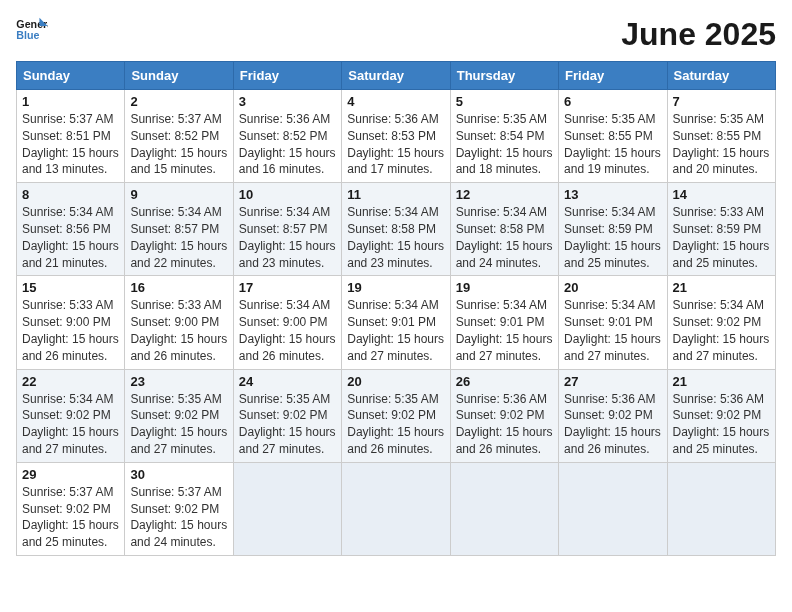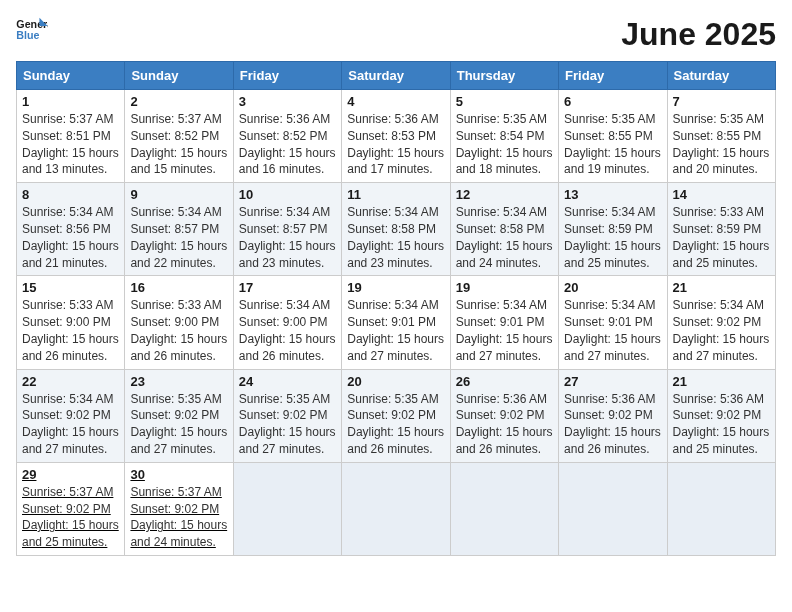--- a/index.html
+++ b/index.html
@@ -71,21 +71,20 @@
     .day-info {
       color: #333;
       font-size: 12px;
       line-height: 1.4;
     }
     .empty-cell {
       background: #e8eef5 !important;
     }
     .last-row td {
       height: 70px;
-      text-decoration: underline;
     }
   </style>
 </head>
 <body>
 
 <div class="header-area">
   <div class="logo">
     <svg class="logo-icon" viewBox="0 0 38 34" xmlns="http://www.w3.org/2000/svg">
       <text x="0" y="14" font-size="13" font-weight="bold" font-family="Arial" fill="#1a1a1a">General</text>
       <text x="0" y="28" font-size="13" font-weight="bold" font-family="Arial" fill="#3b7ec2">Blue</text>

